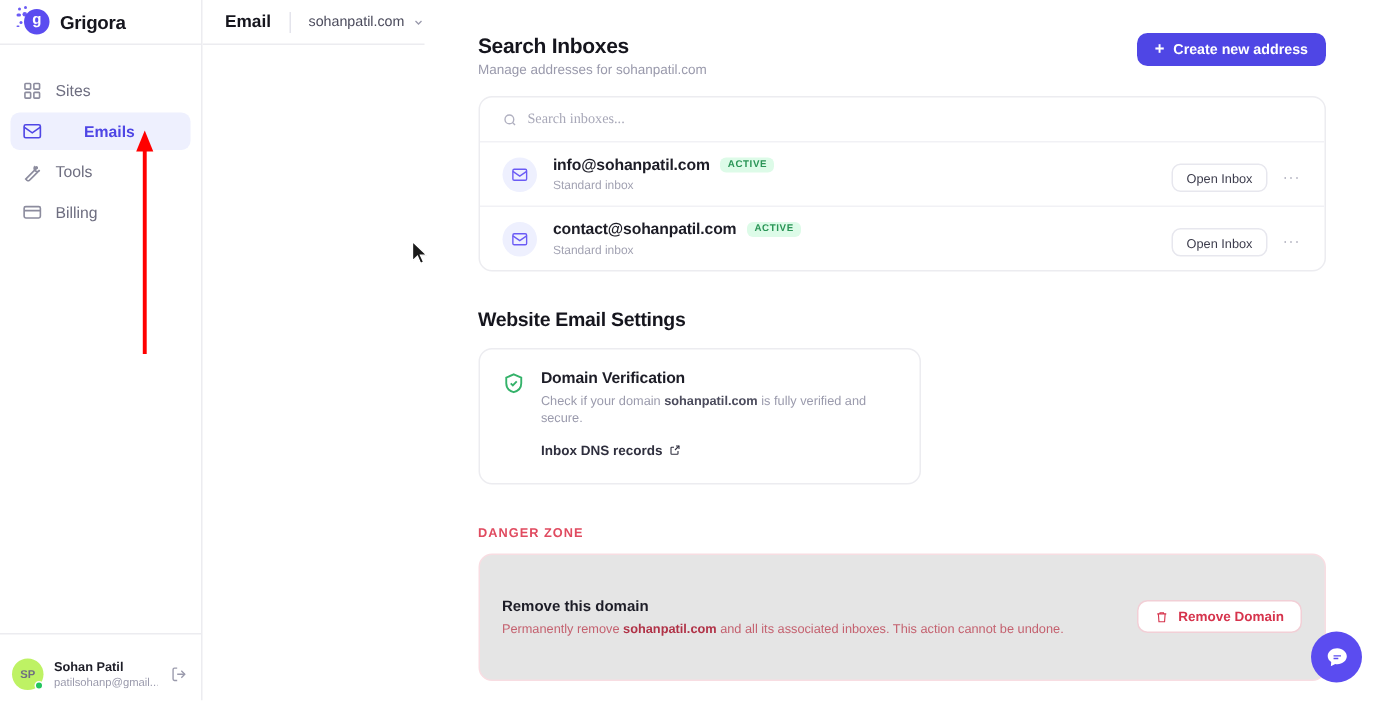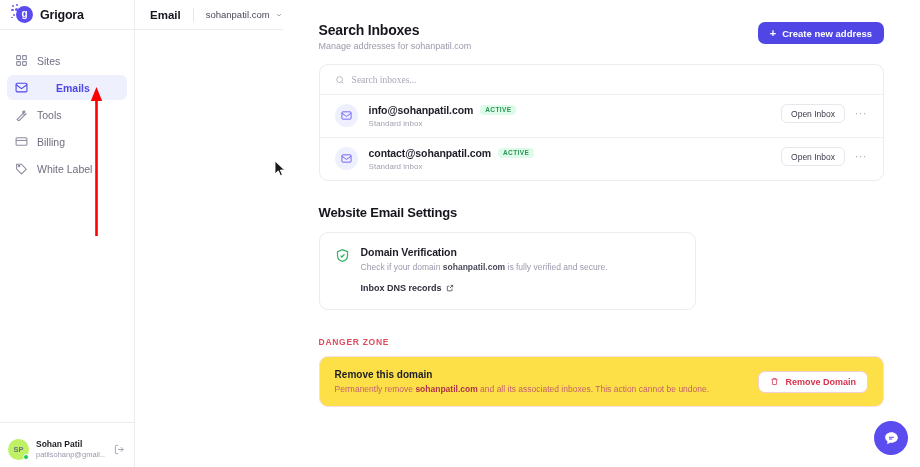--- a/index.html
+++ b/index.html
@@ -133,21 +133,21 @@
   }
   .search-row svg { width: 10px; height: 10px; flex: 0 0 10px; }
   .search-input {
     border: none; outline: none; background: transparent;
     font-size: 9.5px; color: #1d1d27; width: 100%;
     font-family: Liberation Serif, serif;
   }
   .search-input::placeholder { color: #a8a8b8; }
 
   .inbox-row {
-    display: flex; align-items: flex-start;
+    display: flex; align-items: flex-end;
     padding: 9px 15px;
     border-bottom: 1px solid #f1f1f5;
     min-height: 42px;
   }
   .inbox-row:last-child { border-bottom: none; }
   .inbox-ico {
     width: 23px; height: 23px; border-radius: 50%;
     background: #eef0fe;
     display: flex; align-items: center; justify-content: center;
     flex: 0 0 23px; margin-right: 11px;
@@ -175,21 +175,21 @@
     display: flex; align-items: center; justify-content: center;
     color: #a5a5b5; font-size: 10px; letter-spacing: 0.6px;
     cursor: pointer; background: none; border: none;
     font-family: "Liberation Sans", sans-serif;
   }
 
   .sec-title2 { font-size: 13px; font-weight: 700; color: #15151d; margin-top: 24px; letter-spacing: -0.2px; }
 
   .verify-card {
     margin-top: 12px;
-    width: 377px;
+    width: 295px;
     border: 1px solid #ececf0;
     border-radius: 9px;
     padding: 13px 15px 14px 15px;
     display: flex; gap: 11px;
   }
   .shield { width: 15px; height: 15px; flex: 0 0 15px; margin-top: 2px; }
   .verify-title { font-size: 10.5px; font-weight: 700; color: #1d1d27; letter-spacing: -0.1px; }
   .verify-desc { font-size: 8.5px; color: #9a9aac; margin-top: 4px; line-height: 1.35; }
   .verify-desc b { color: #4b4b5c; font-weight: 700; }
   .dns-link {
@@ -198,24 +198,24 @@
   }
   .dns-link svg { width: 8px; height: 8px; }
 
   .danger-label {
     margin-top: 27px;
     font-size: 8.5px; font-weight: 700; color: #e04b60;
     letter-spacing: 0.7px; text-transform: uppercase;
   }
   .danger-card {
     margin-top: 9px;
-    background: #fde047;
+    background: #e5e5e5;
     border: 1px solid #f8dde2;
     border-radius: 9px;
-    padding: 12px 15px;
+    padding: 29px 15px;
     display: flex; align-items: center; justify-content: space-between; gap: 14px;
   }
   .danger-title { font-size: 10px; font-weight: 700; color: #1d1d27; }
   .danger-desc { font-size: 8.5px; color: #c4616f; margin-top: 4px; }
   .danger-desc b { color: #b03247; font-weight: 700; }
   .btn-remove {
     display: inline-flex; align-items: center; gap: 6px;
     background: #fff; border: 1px solid #f2cfd6;
     border-radius: 7px; height: 22px; padding: 0 11px;
     font-size: 9px; font-weight: 600; color: #d6344d; cursor: pointer;
@@ -296,29 +296,20 @@
       <div class="nav-item">
         <span class="ico">
           <svg viewBox="0 0 24 24" fill="none" stroke="#8c8c9e" stroke-width="2">
             <rect x="2" y="5" width="20" height="14" rx="2"></rect>
               <path d="M2 10h20"></path>
           </svg>
         </span>
         <span>Billing</span>
       </div>
 
-      <div class="nav-item">
-        <span class="ico">
-          <svg viewBox="0 0 24 24" fill="none" stroke="#8c8c9e" stroke-width="2">
-            <path d="M20.6 13.4 12 22l-9-9V4h9l8.6 9.4z"></path>
-              <circle cx="7.5" cy="7.5" r="1.3"></circle>
-          </svg>
-        </span>
-        <span>White Label</span>
-      </div>
     </nav>
 
     <div class="sidebar-footer">
       <div class="avatar-wrap">
         <div class="avatar">SP</div>
         <div class="avatar-dot"></div>
       </div>
       <div class="user-meta">
         <span class="user-name">Sohan Patil</span>
         <span class="user-mail">patilsohanp@gmail...</span>

